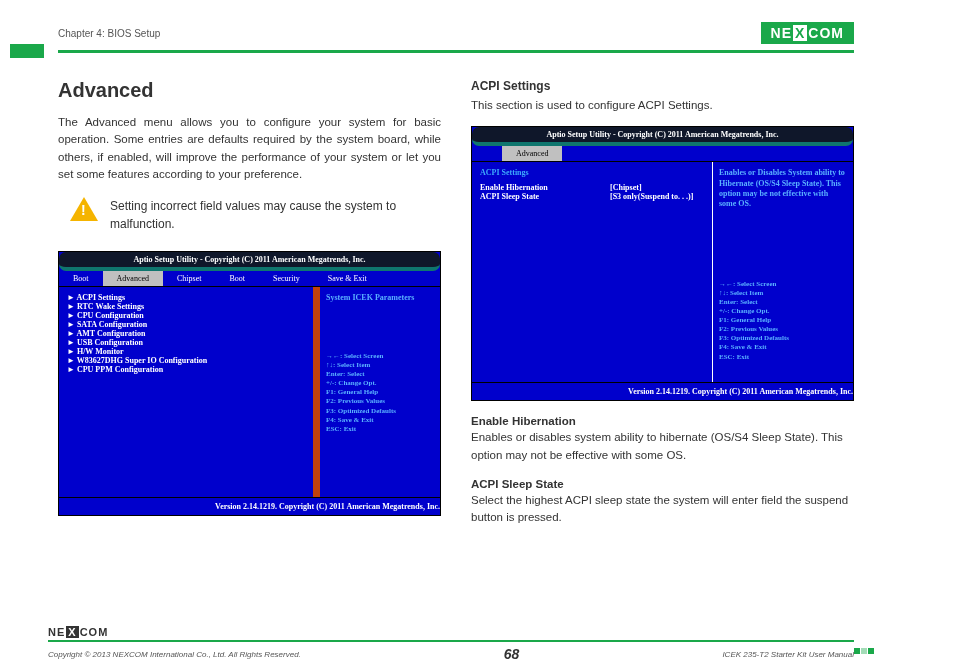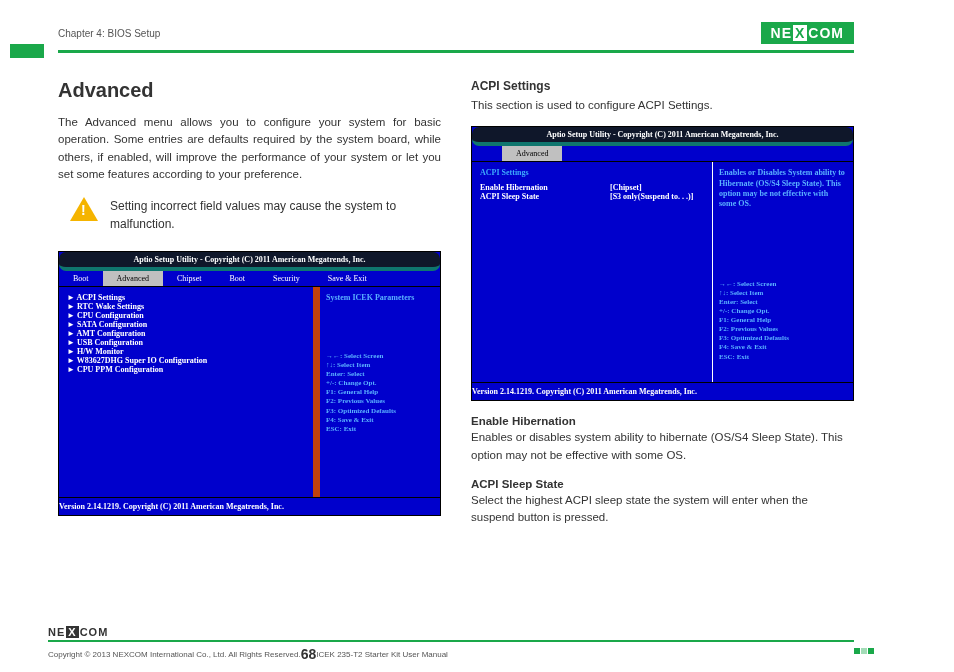--- a/index.html
+++ b/index.html
@@ -25,35 +25,35 @@
   .bios-tab { padding: 3px 14px; color: #fff; }
   .bios-tab.active { background: #c0c0c0; color: #000; }
   .bios-body { display: flex; background: #0000cc; min-height: 210px; }
   .bios-left { flex: 1; padding: 6px 8px; border-right: 7px solid #c2410c; }
   .bios-left .item { color: #fff; font-weight: bold; }
   .bios-left .item.sel { color: #fff; }
   .bios-left .arrow { color:#fff; }
   .bios-right { width: 120px; padding: 6px 6px; color: #5ab0ff; font-weight: bold; }
   .bios-right .help { margin-bottom: 50px; }
   .bios-right .keys { font-size: 7px; line-height: 1.3; }
-  .bios-version { text-align: left; padding: 4px 0; font-weight: bold; border-top: 1px solid #000; }
+  .bios-version { text-align: right; padding: 4px 0; font-weight: bold; border-top: 1px solid #000; }
   h3 { font-size: 12px; font-weight: bold; margin-bottom: 4px; }
   .subhead { font-size: 11.5px; font-weight: bold; margin-top: 14px; margin-bottom: 2px; }
   .bios2-body { display:flex; background:#0000cc; min-height:220px;}
   .bios2-left { flex:1; padding:6px 8px; border-right:1px solid #fff;}
   .bios2-left .hdr { color:#3da9fc; font-weight:bold; margin-bottom:6px;}
   .bios2-left .row { display:flex; }
   .bios2-left .row .lbl { width:130px; color:#fff; font-weight:bold;}
   .bios2-left .row .val { color:#fff; font-weight:bold;}
   .bios2-right { width:140px; padding:6px; color:#5ab0ff; font-weight:bold;}
   .bios2-right .help { margin-bottom:70px; line-height:1.3;}
   .bios2-right .keys { font-size:7px; line-height:1.3;}
   .footer { position: absolute; left:48px; right:48px; bottom:10px; }
   .footer-hr { height:2px; background:#1aa84a; margin-bottom:4px;}
-  .footer-row { display:flex; justify-content:flex-start; align-items:center; font-size:8px; color:#555;}
+  .footer-row { display:flex; justify-content:space-between; align-items:center; font-size:8px; color:#555;font-style:italic;}
   .footer-logo { background:#fff; color:#333; font-weight:bold; font-size:11px; letter-spacing:1px; margin-bottom:2px;}
   .footer-logo .x { background:#333; color:#fff; padding:0 2px; margin:0 1px;}
   .pagenum { font-weight:bold; font-size:14px; color:#333;}
   .footer-squares { position:absolute; right:-20px; bottom:8px; display:flex; gap:1px;}
   .sq { width:6px; height:6px; background:#1aa84a;}
   .sq.dim { opacity:.4;}
 </style>
 </head>
 <body>
 
@@ -154,21 +154,21 @@
             </div>
           </div>
         </div>
         <div class="bios-version">Version 2.14.1219. Copyright (C) 2011 American Megatrends, Inc.</div>
       </div>
 
       <div class="subhead">Enable Hibernation</div>
       <p class="bodytext" style="text-align:left;">Enables or disables system ability to hibernate (OS/S4 Sleep State). This option may not be effective with some OS.</p>
 
       <div class="subhead">ACPI Sleep State</div>
-      <p class="bodytext" style="text-align:left;">Select the highest ACPI sleep state the system will enter when the suspend button is pressed.</p>
+      <p class="bodytext" style="text-align:left;">Select the highest ACPI sleep state the system will enter field the suspend button is pressed.</p>
     </div>
   </div>
 
   <div class="footer">
     <div class="footer-logo">
       <span>NE</span><span class="x">X</span><span>COM</span>
     </div>
     <div class="footer-hr"></div>
     <div class="footer-row">
       <div>Copyright © 2013 NEXCOM International Co., Ltd. All Rights Reserved.</div>

